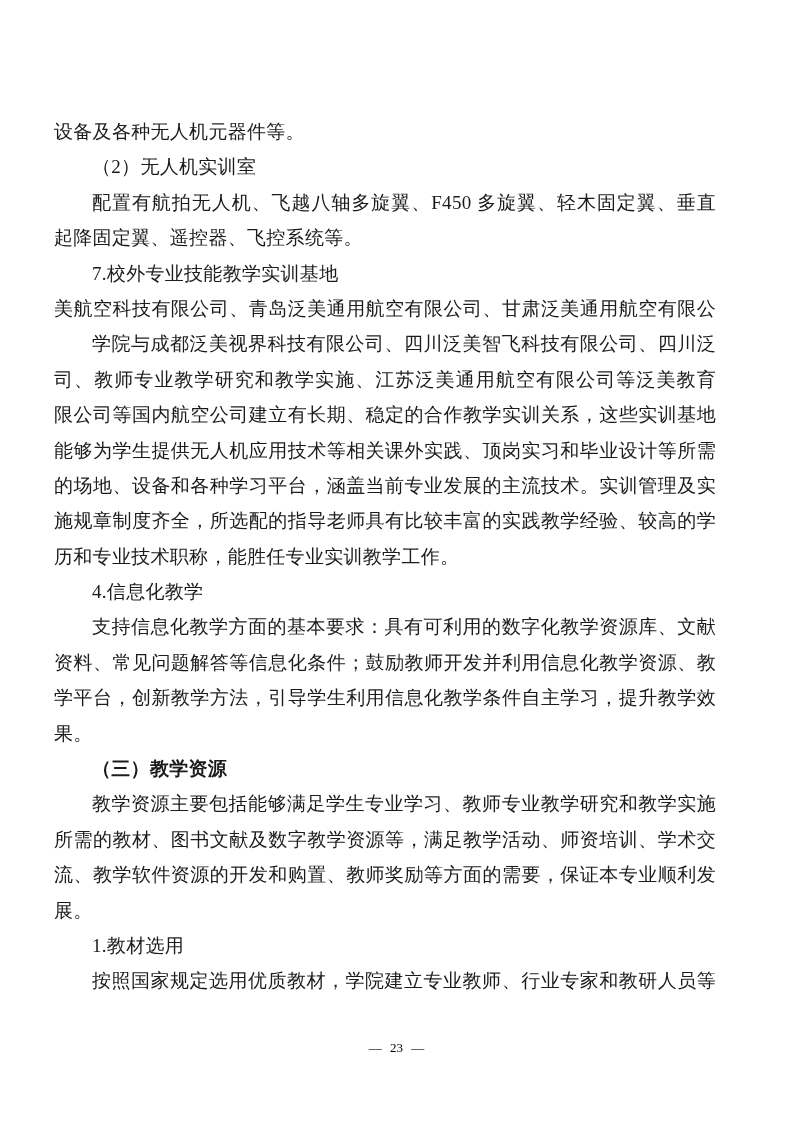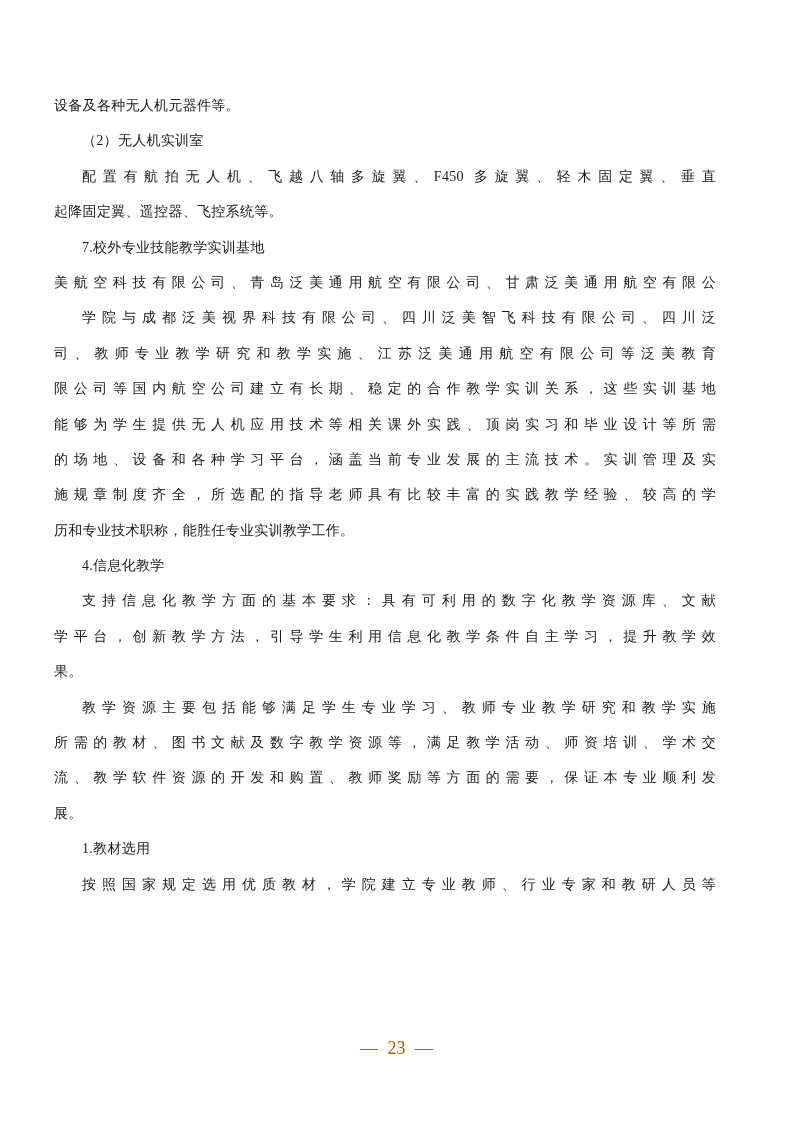--- a/index.html
+++ b/index.html
@@ -12,23 +12,23 @@
     width: 793px;
     height: 1122px;
     background: #ffffff;
     color: #1b1b1b;
     font-family: "Liberation Serif", "DejaVu Serif", serif;
     overflow: hidden;
   }
   .textblock {
     position: absolute;
     left: 54px;
-    top: 88px;
+    top: 114px;
     width: 662px;
-    font-size: 14px;
+    font-size: 19px;
     line-height: 35.4px;
   }
   .line {
     height: 35.4px;
     white-space: normal;
     text-align: left;
     letter-spacing: 0.3px;
   }
   .line.ind {
     text-indent: 2em;
@@ -39,24 +39,24 @@
   }
   .line.bold {
     font-weight: bold;
   }
   .footer {
     position: absolute;
     top: 1036px;
     left: 0;
     width: 100%;
     text-align: center;
-    font-size: 18px;
+    font-size: 13px;
     line-height: 24px;
     word-spacing: 5px;
-    color: #a16207;
+    color: #000000;
   }
 </style>
 </head>
 <body>
 
 <div class="page">
   <div class="textblock">
       <div class="line">设备及各种无人机元器件等。</div>
       <div class="line ind">（2）无人机实训室</div>
       <div class="line ind fill">配置有航拍无人机、飞越八轴多旋翼、F450 多旋翼、轻木固定翼、垂直</div>
@@ -65,22 +65,24 @@
       <div class="line fill">美航空科技有限公司、青岛泛美通用航空有限公司、甘肃泛美通用航空有限公</div>
       <div class="line ind fill">学院与成都泛美视界科技有限公司、四川泛美智飞科技有限公司、四川泛</div>
       <div class="line fill">司、教师专业教学研究和教学实施、江苏泛美通用航空有限公司等泛美教育</div>
       <div class="line fill">限公司等国内航空公司建立有长期、稳定的合作教学实训关系，这些实训基地</div>
       <div class="line fill">能够为学生提供无人机应用技术等相关课外实践、顶岗实习和毕业设计等所需</div>
       <div class="line fill">的场地、设备和各种学习平台，涵盖当前专业发展的主流技术。实训管理及实</div>
       <div class="line fill">施规章制度齐全，所选配的指导老师具有比较丰富的实践教学经验、较高的学</div>
       <div class="line">历和专业技术职称，能胜任专业实训教学工作。</div>
       <div class="line ind">4.信息化教学</div>
       <div class="line ind fill">支持信息化教学方面的基本要求：具有可利用的数字化教学资源库、文献</div>
+      <div class="line fill">资料、常见问题解答等信息化条件；鼓励教师开发并利用信息化教学资源、教</div>
       <div class="line fill">学平台，创新教学方法，引导学生利用信息化教学条件自主学习，提升教学效</div>
       <div class="line">果。</div>
+      <div class="line ind bold">（三）教学资源</div>
       <div class="line ind fill">教学资源主要包括能够满足学生专业学习、教师专业教学研究和教学实施</div>
       <div class="line fill">所需的教材、图书文献及数字教学资源等，满足教学活动、师资培训、学术交</div>
       <div class="line fill">流、教学软件资源的开发和购置、教师奖励等方面的需要，保证本专业顺利发</div>
       <div class="line">展。</div>
       <div class="line ind">1.教材选用</div>
       <div class="line ind fill">按照国家规定选用优质教材，学院建立专业教师、行业专家和教研人员等</div>
     </div>
   <div class="footer">— 23 —</div>
 </div>
 

